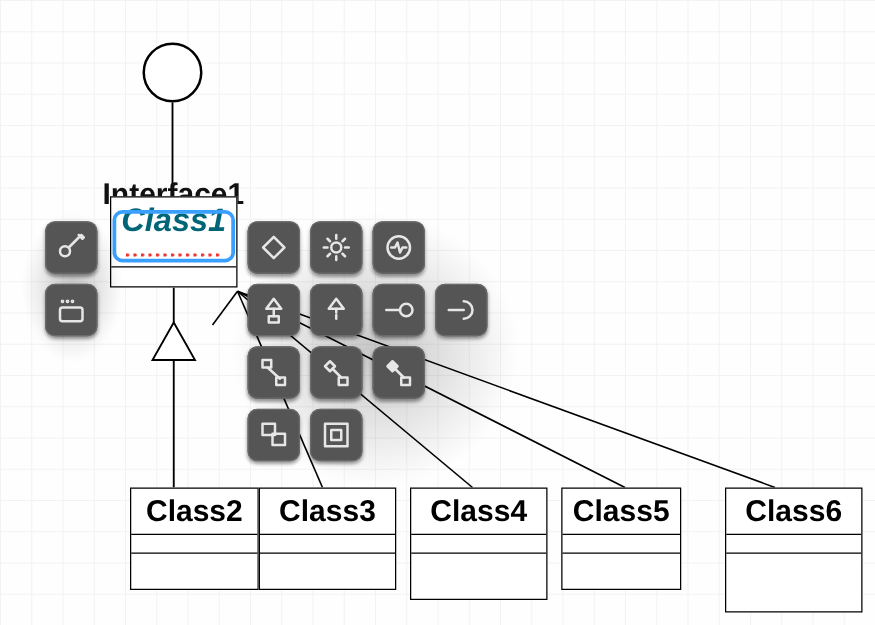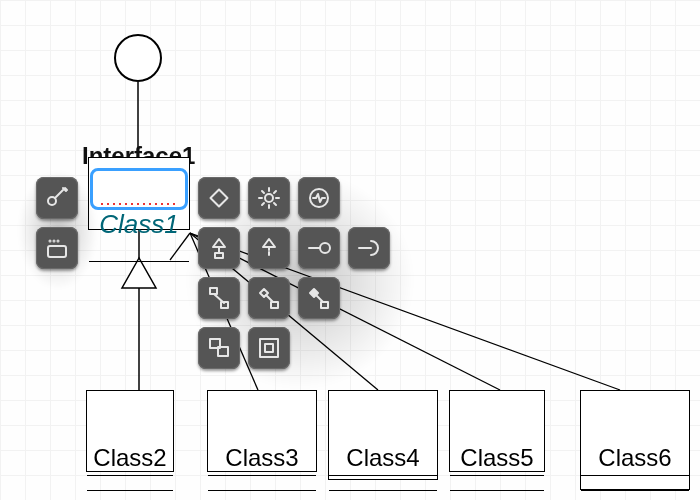--- a/index.html
+++ b/index.html
@@ -28,25 +28,24 @@
 
   .class-box {
     position: absolute;
     background: #fff;
     border: 1px solid #000;
     box-sizing: border-box;
   }
   .class-box .name {
     text-align: center;
     font-size: 24px;
-    font-weight: normal;
+    font-weight: bold;
     padding: 6px 4px 4px;
     border-bottom: 1px solid #000;
     line-height: 1.1;
-    margin-top: 48px;
   }
   .class-box .sec {
     border-bottom: 1px solid #000;
     height: 14px;
   }
   .class-box .sec:last-child { border-bottom: none; }
 
   .class1 .name {
     font-style: italic;
     font-size: 26px;
@@ -214,21 +213,21 @@
         <rect x="12" y="12" width="10" height="9"></rect>
       </svg>
   </div>
   <div class="btn" style="left:248px; top:327px;">
     <svg>
         <rect x="4" y="4" width="18" height="18"></rect>
         <rect x="9" y="9" width="8" height="8"></rect>
       </svg>
   </div>
 
-  <div class="class-box" style="left:86px; top:390px; width:88px; height:82px;">
+  <div class="class-box" style="left:104px; top:390px; width:103px; height:82px;">
     <div class="name">Class2</div>
     <div class="sec"></div>
     <div class="sec"></div>
   </div>
   <div class="class-box" style="left:207px; top:390px; width:110px; height:82px;">
     <div class="name">Class3</div>
     <div class="sec"></div>
     <div class="sec"></div>
   </div>
   <div class="class-box" style="left:328px; top:390px; width:110px; height:90px;">

